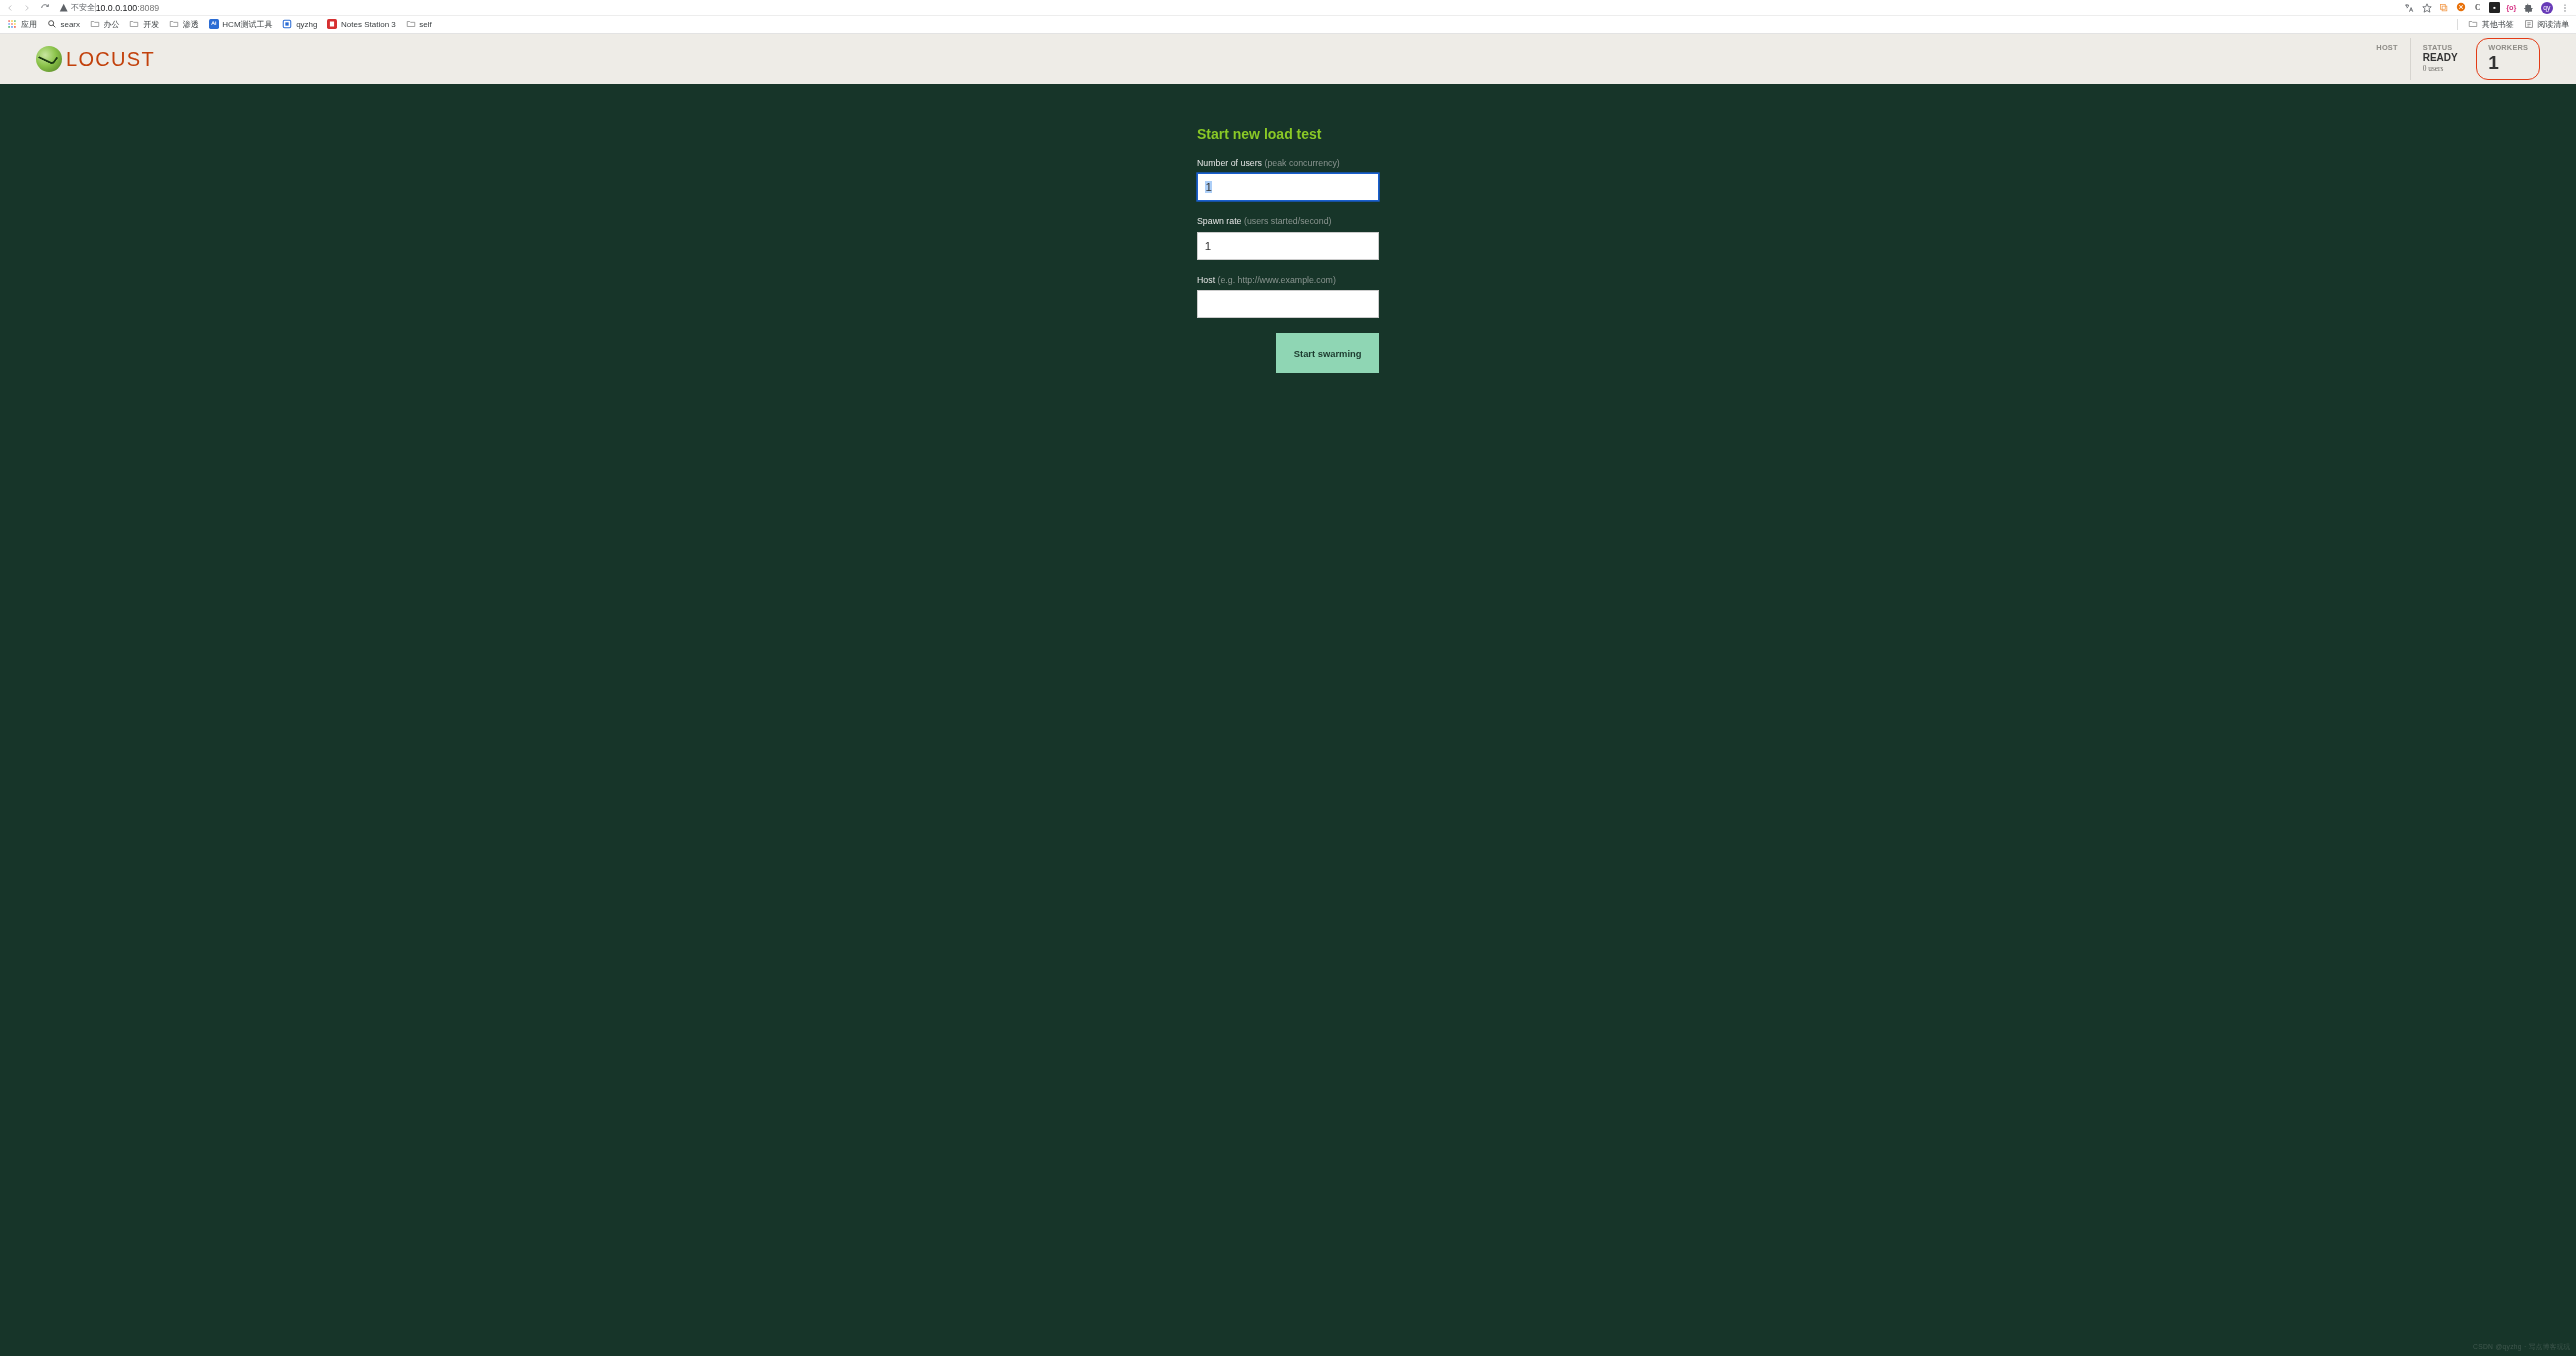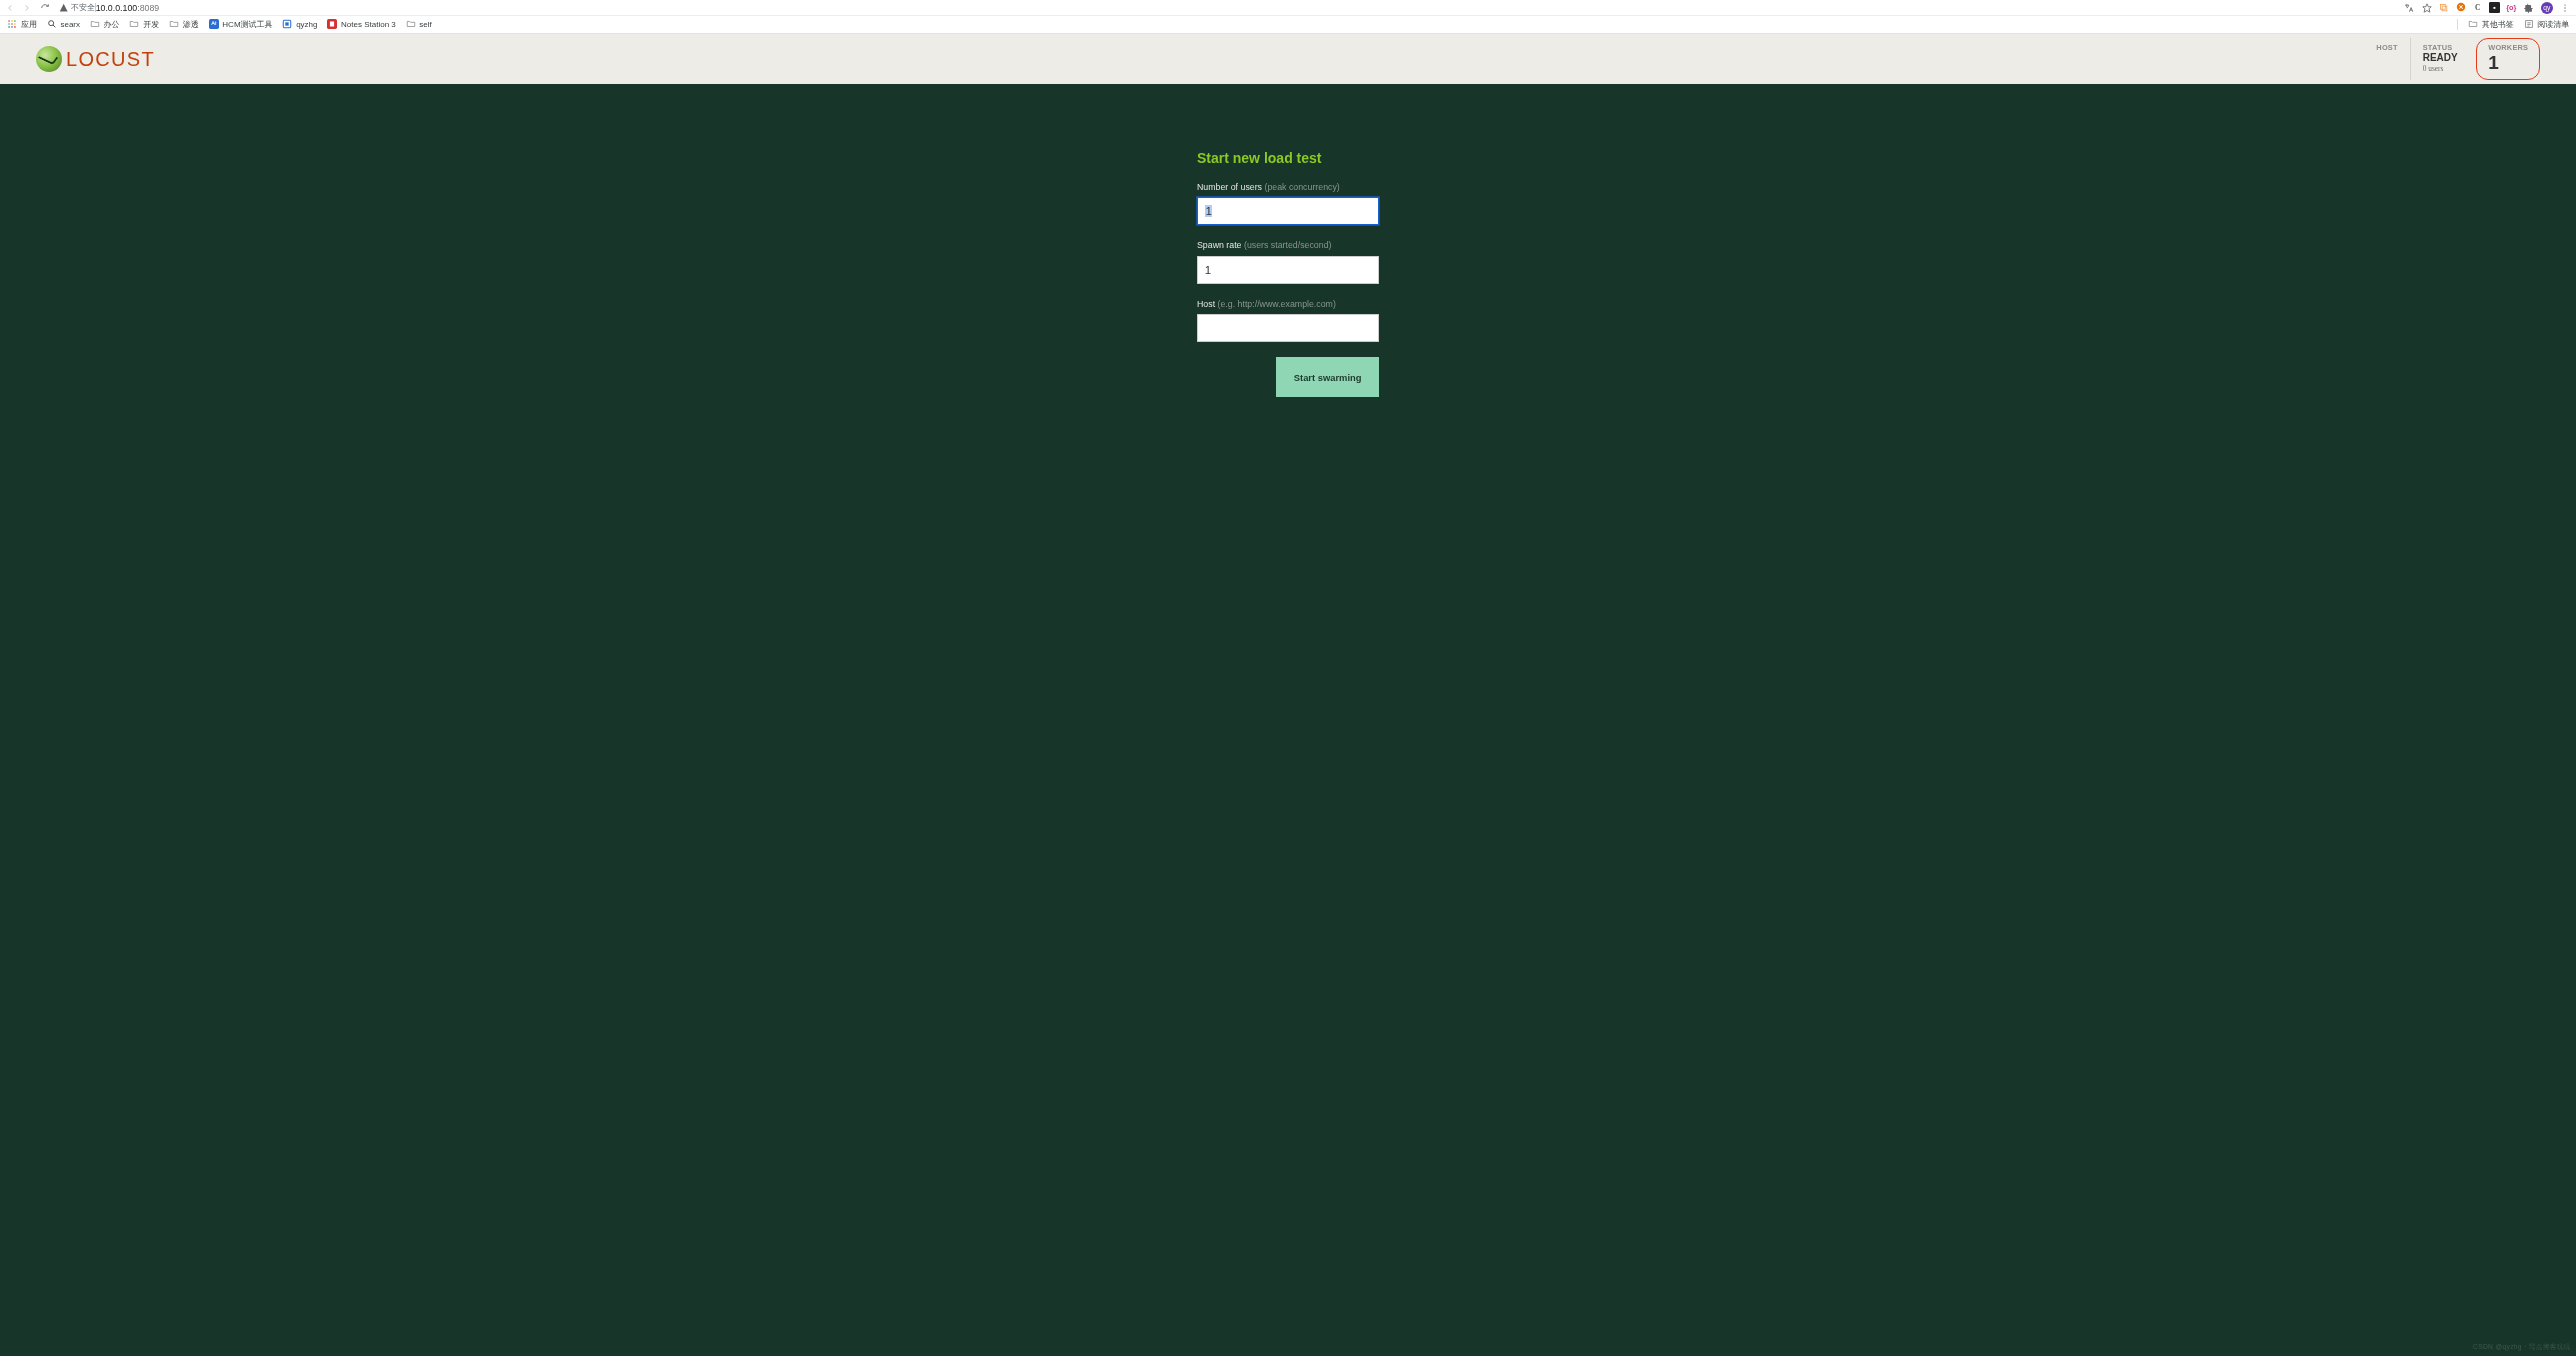--- a/index.html
+++ b/index.html
@@ -40,21 +40,21 @@
   .header-stats { display:flex; align-items:stretch; }
   .stat-box { padding:5.4px 12px; border-left:0.7px solid #d6d4cf; text-align:left; }
   .stat-box:first-child { border-left:none; }
   .stat-label { font-size:7.4px; color:#8e8c87; font-weight:bold; letter-spacing:0.2px; }
   .stat-main { font-size:10px; font-weight:bold; color:#333; line-height:1.2; }
   .stat-sub { font-size:7.4px; color:#6e6c67;font-family:Liberation Serif, serif; }
   .workers .stat-main { font-size:19px; }
   .workers-highlight { border:1.3px solid #e33b16; border-radius:12px; margin-left:6.7px; padding:4px 10.8px; }
 
   
-  .main-panel { flex:1; background:#173529; display:flex; justify-content:center; padding-top:66px; position:relative; }
+  .main-panel { flex:1; background:#173529; display:flex; justify-content:center; padding-top:42px; position:relative; }
   .form-wrap { width:182px; }
   .form-title { color:#8ac926; font-size:14px; font-weight:bold; margin-bottom:16px; }
   .field-label { color:#e6e6e6; font-size:8.8px; margin-bottom:5.4px; }
   .field-label .hint { color:#8a9590; }
   .text-input { width:100%; height:28px; background:#fff; border:0.7px solid #ccc; font-size:11.5px; padding:0 6.7px; color:#333; margin-bottom:15px; outline:none; }
   .text-input.focused { border:1.3px solid #1a5fce; box-shadow:0 0 0 0.7px #1a5fce; }
   .text-input.focused .sel { background:#accef7; }
   .input-display { display:flex; align-items:center; height:100%; }
   .input-display span.sel { background:#accef7; padding:0 0.7px; }
   .btn-row { display:flex; justify-content:flex-end; margin-top:4px; }

